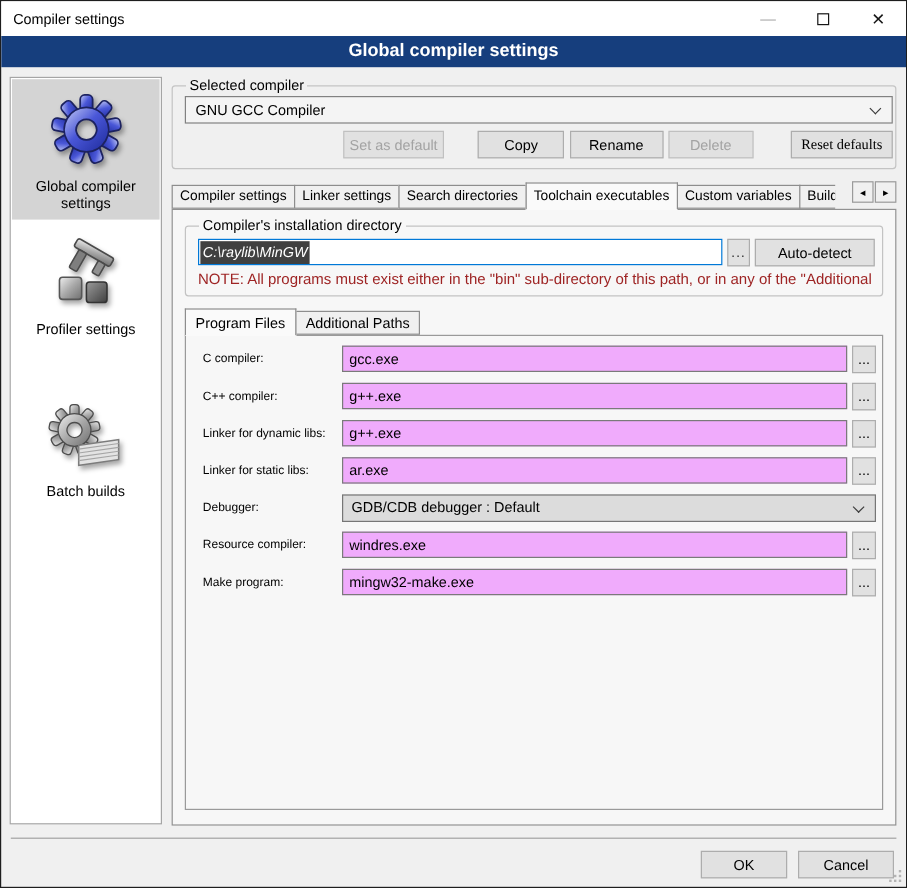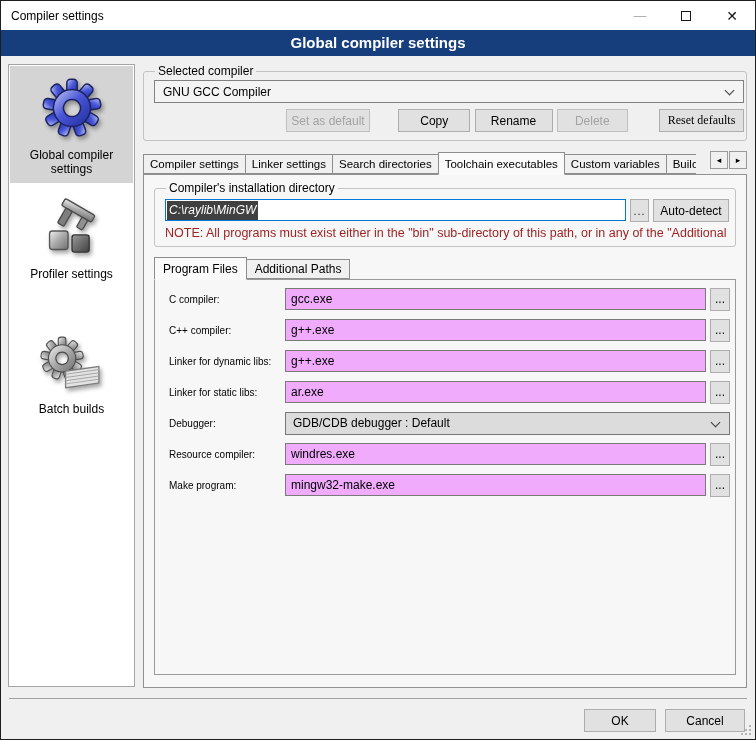--- a/index.html
+++ b/index.html
@@ -50,21 +50,21 @@
   .tab.active {height:23px; line-height:22px; background:#fafafa; position:relative; z-index:3; margin-bottom:-1px; border-bottom:1px solid #fafafa;}
   .tab.truncated {width:30px; overflow:hidden; border-right:none;}
   .tab-arrows {margin-left:auto; display:flex; align-self:flex-start; gap:1px;}
   .arrow-btn {width:18px; height:18px; border:1px solid #9a9a9a; background:#f0f0f0; font-size:9px; display:flex; align-items:center; justify-content:center; cursor:default;}
   
   .tabpage {border:1px solid #919191; background:#f7f7f7; height:514px; padding:6px 10px; position:relative; z-index:1;}
   .dirrow {display:flex; gap:4px; margin-top:4px;}
   .textbox-focused {flex:1; height:22px; border:1px solid #0078d7; background:#fff; display:flex; align-items:center; padding:0 1px; font-size:12px; overflow:hidden;}
   .selected-text {background:#404040; color:#fff; padding:2px 2px 3px 2px; white-space:pre;font-style:italic;}
   .browse-btn {width:19px; font-size:11px; letter-spacing:1px; color:#222;}
-  .autodetect {width:76px;}
+  .autodetect {width:100px;}
   .note {color:#9e2424; font-size:12.5px; margin-top:4px; white-space:nowrap; overflow:hidden;}
   .subtabrow {display:flex; align-items:flex-end; margin-top:9px; height:23px; position:relative; z-index:2;}
   .subtabrow .tab {font-size:12px; padding:0 8px;}
   .innerpanel {border:1px solid #9a9a9a; background:#f7f7f7; height:396px; padding:8px 5px 0 14px; position:relative; z-index:1;}
   .fieldrow {display:flex; align-items:center; margin-bottom:9px; height:22px;}
   .fieldlabel {width:116px; font-size:10px; flex:none;}
   .fieldinput {flex:1; height:22px; border:1px solid #7a7a7a; background:#f0abfc; font-size:12px; padding:0 5px; font-family:"Liberation Sans", sans-serif; color:#000; min-width:0;}
   .fieldbrowse {width:20px; margin-left:4px;}
   .fieldcombo {flex:1; height:23px; background:#dcdcdc; border:1px solid #767676; display:flex; align-items:center; font-size:12px; padding:0 7px; position:relative;}
   

